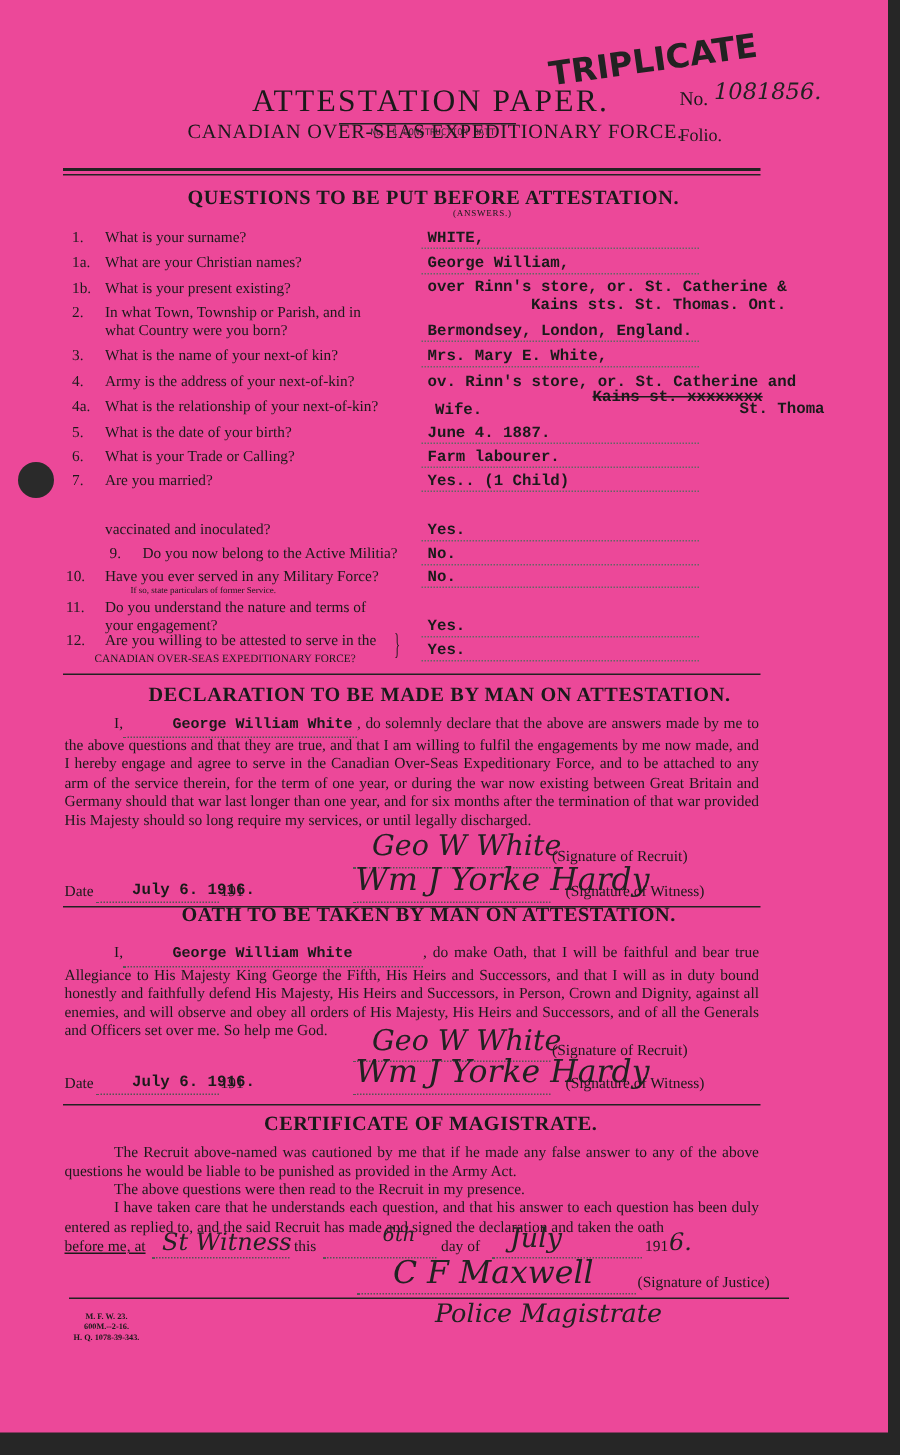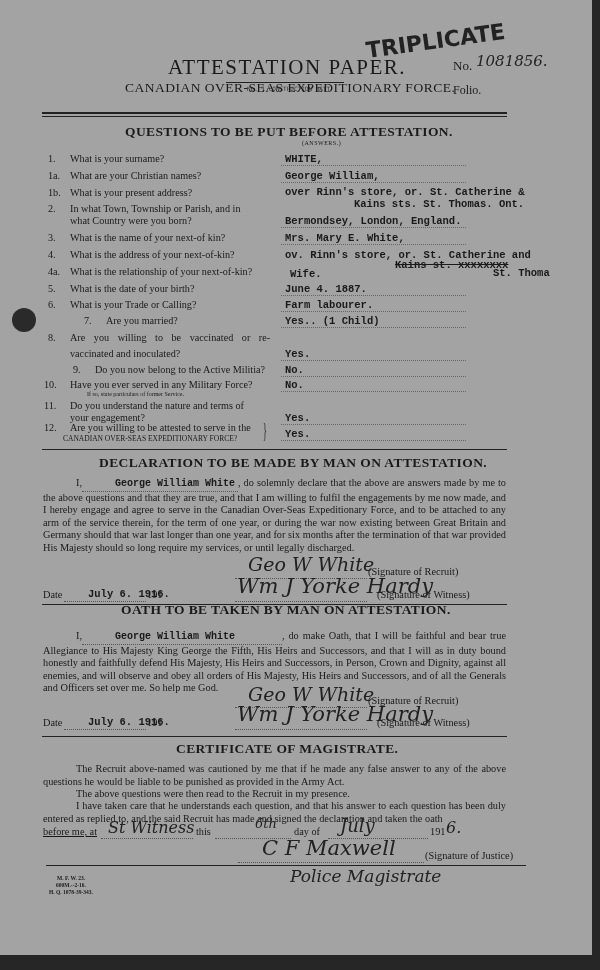--- a/index.html
+++ b/index.html
@@ -1,17 +1,17 @@
 <!DOCTYPE html>
 <html><head>
 <meta charset="utf-8">
 <style>
   html, body { margin:0; padding:0; }
   body { width:600px; height:970px; background:#262626; position:relative; overflow:hidden; font-family:"DejaVu Serif", serif; color:#1a1a1a; }
-  .page { position:absolute; left:0; top:0; width:592px; height:955px; background:#a3a3a3; }
+  .page { position:absolute; left:0; top:0; width:592px; height:955px; background:#ec4899; }
   .abs { position:absolute; white-space:nowrap; }
   .serif { font-family:"Liberation Serif", serif; }
   .hole { position:absolute; left:12px; top:308px; width:24px; height:24px; border-radius:50%; background:#2a2a2a; }
   .title { font-family:"Liberation Serif", serif; font-size:21px; letter-spacing:1.5px; }
   .triplicate { font-family:"DejaVu Sans", sans-serif; font-weight:bold; font-size:22px; transform:rotate(-8deg); transform-origin:left bottom; letter-spacing:0px; color:#222; }
   .stamp-small { font-family:"DejaVu Sans Mono", monospace; font-size:6px; color:#333; }
   .hw { font-family:"DejaVu Serif", serif; font-style:italic; color:#222; }
   .subtitle { font-family:"Liberation Serif", serif; font-size:13.5px; letter-spacing:0.5px; }
   .rule { position:absolute; height:0; border-top:1px solid #222; }
   .sec-head { font-family:"Liberation Serif", serif; font-weight:bold; font-size:13.5px; letter-spacing:0.4px; }
@@ -46,54 +46,53 @@
   <div class="abs serif" style="left:302px; top:140px; font-size:6px; letter-spacing:0.5px;">(ANSWERS.)</div>
 
   <div class="abs q" style="left:48px; top:153px;"><span class="qnum">1.</span><span>What is your surname?</span></div>
   <div class="ansline" style="top:153px;"></div>
   <div class="abs ans" style="left:285px; top:153px;">WHITE,</div>
 
   <div class="abs q" style="left:48px; top:170px;"><span class="qnum">1a.</span><span>What are your Christian names?</span></div>
   <div class="ansline" style="top:170px;"></div>
   <div class="abs ans" style="left:285px; top:170px;">George William,</div>
 
-  <div class="abs q" style="left:48px; top:187px;"><span class="qnum">1b.</span><span>What is your present address?</span></div>
+  <div class="abs q" style="left:48px; top:187px;"><span class="qnum">1b.</span><span>What is your present existing?</span></div>
   <div class="abs ans" style="left:285px; top:186px;">over Rinn's store, or. St. Catherine &amp;</div>
   <div class="abs ans" style="left:354px; top:198px;">Kains sts. St. Thomas. Ont.</div>
 
   <div class="abs q" style="left:48px; top:203px;"><span class="qnum">2.</span><span>In what Town, Township or Parish, and in</span></div>
   <div class="abs q" style="left:70px; top:215px;">what Country were you born?</div>
   <div class="ansline" style="top:215px;"></div>
   <div class="abs ans" style="left:285px; top:215px;">Bermondsey, London, England.</div>
 
   <div class="abs q" style="left:48px; top:232px;"><span class="qnum">3.</span><span>What is the name of your next-of kin?</span></div>
   <div class="ansline" style="top:232px;"></div>
   <div class="abs ans" style="left:285px; top:232px;">Mrs. Mary E. White,</div>
 
-  <div class="abs q" style="left:48px; top:249px;"><span class="qnum">4.</span><span>What is the address of your next-of-kin?</span></div>
+  <div class="abs q" style="left:48px; top:249px;"><span class="qnum">4.</span><span>Army is the address of your next-of-kin?</span></div>
   <div class="abs ans" style="left:285px; top:249px;">ov. Rinn's store, or. St. Catherine and</div>
   <div class="abs ans" style="left:395px; top:259px; text-decoration:line-through;">Kains st. xxxxxxxx</div>
 
   <div class="abs q" style="left:48px; top:266px;"><span class="qnum">4a.</span><span>What is the relationship of your next-of-kin?</span></div>
   <div class="abs ans" style="left:290px; top:268px;">Wife.</div>
   <div class="abs ans" style="left:493px; top:267px;">St. Thoma</div>
 
   <div class="abs q" style="left:48px; top:283px;"><span class="qnum">5.</span><span>What is the date of your birth?</span></div>
   <div class="ansline" style="top:283px;"></div>
   <div class="abs ans" style="left:285px; top:283px;">June 4. 1887.</div>
 
   <div class="abs q" style="left:48px; top:299px;"><span class="qnum">6.</span><span>What is your Trade or Calling?</span></div>
   <div class="ansline" style="top:299px;"></div>
   <div class="abs ans" style="left:285px; top:299px;">Farm labourer.</div>
 
-  <div class="abs q" style="left:48px; top:315px;margin-left:36px;"><span class="qnum">7.</span><span>Are you married?</span></div>
+  <div class="abs q" style="left:48px; top:315px;"><span class="qnum">7.</span><span>Are you married?</span></div>
   <div class="ansline" style="top:315px;"></div>
   <div class="abs ans" style="left:285px; top:315px;">Yes.. (1 Child)</div>
 
-  <div class="abs q" style="left:48px; top:332px; word-spacing:6px;"><span class="qnum" style="word-spacing:0">8.</span><span>Are you willing to be vaccinated or re-</span></div>
   <div class="abs q" style="left:70px; top:348px;">vaccinated and inoculated?</div>
   <div class="ansline" style="top:348px;"></div>
   <div class="abs ans" style="left:285px; top:348px;">Yes.</div>
 
   <div class="abs q" style="left:48px; top:364px;margin-left:25px;"><span class="qnum">9.</span><span>Do you now belong to the Active Militia?</span></div>
   <div class="ansline" style="top:364px;"></div>
   <div class="abs ans" style="left:285px; top:364px;">No.</div>
 
   <div class="abs q" style="left:44px; top:379px;"><span class="qnum" style="width:26px">10.</span><span>Have you ever served in any Military Force?</span></div>
   <div class="abs serif" style="left:87px; top:391px; font-size:6px;">If so, state particulars of former Service.</div>

